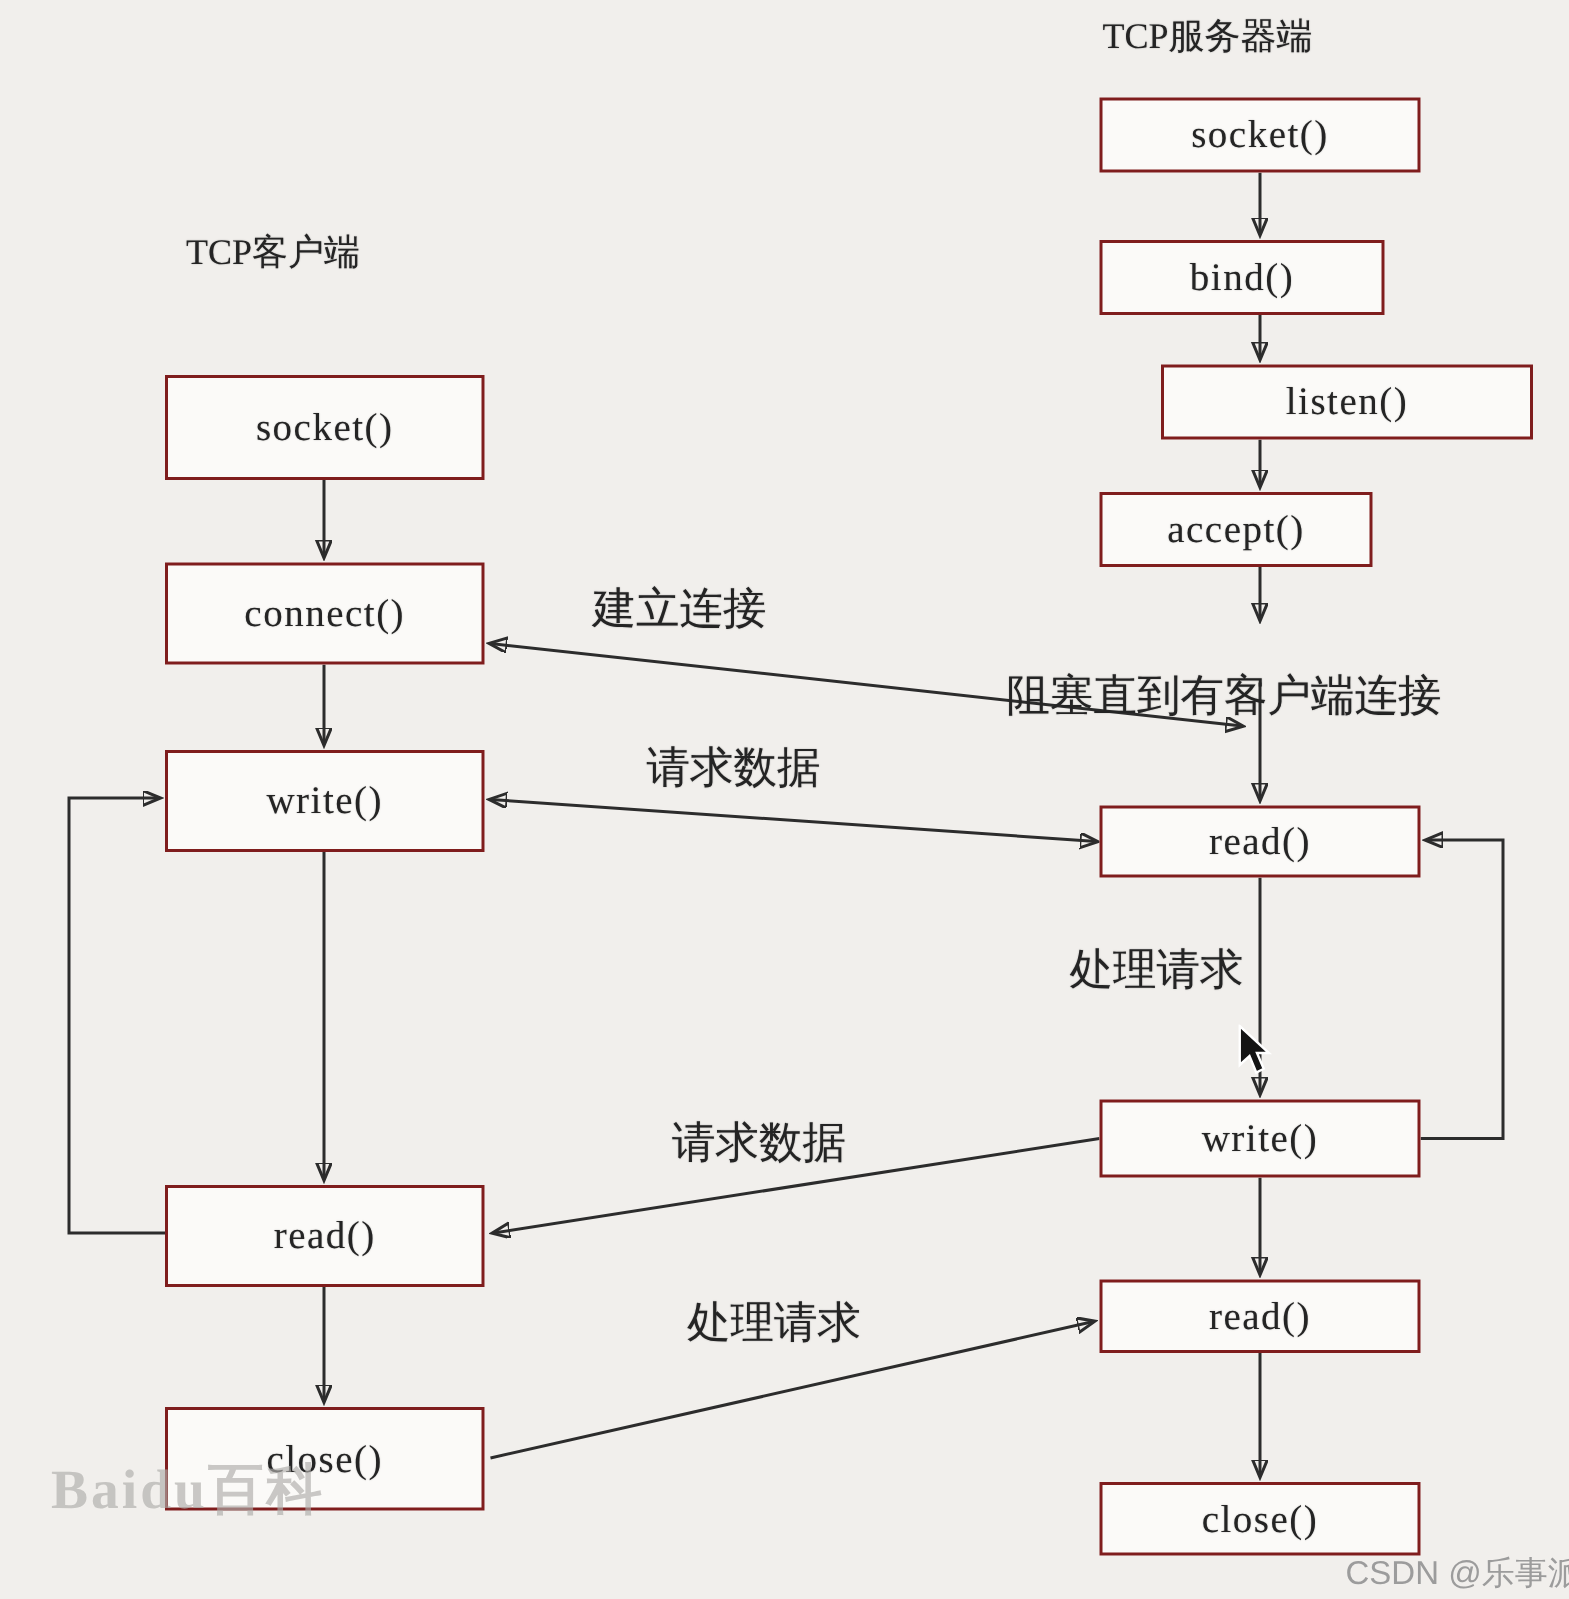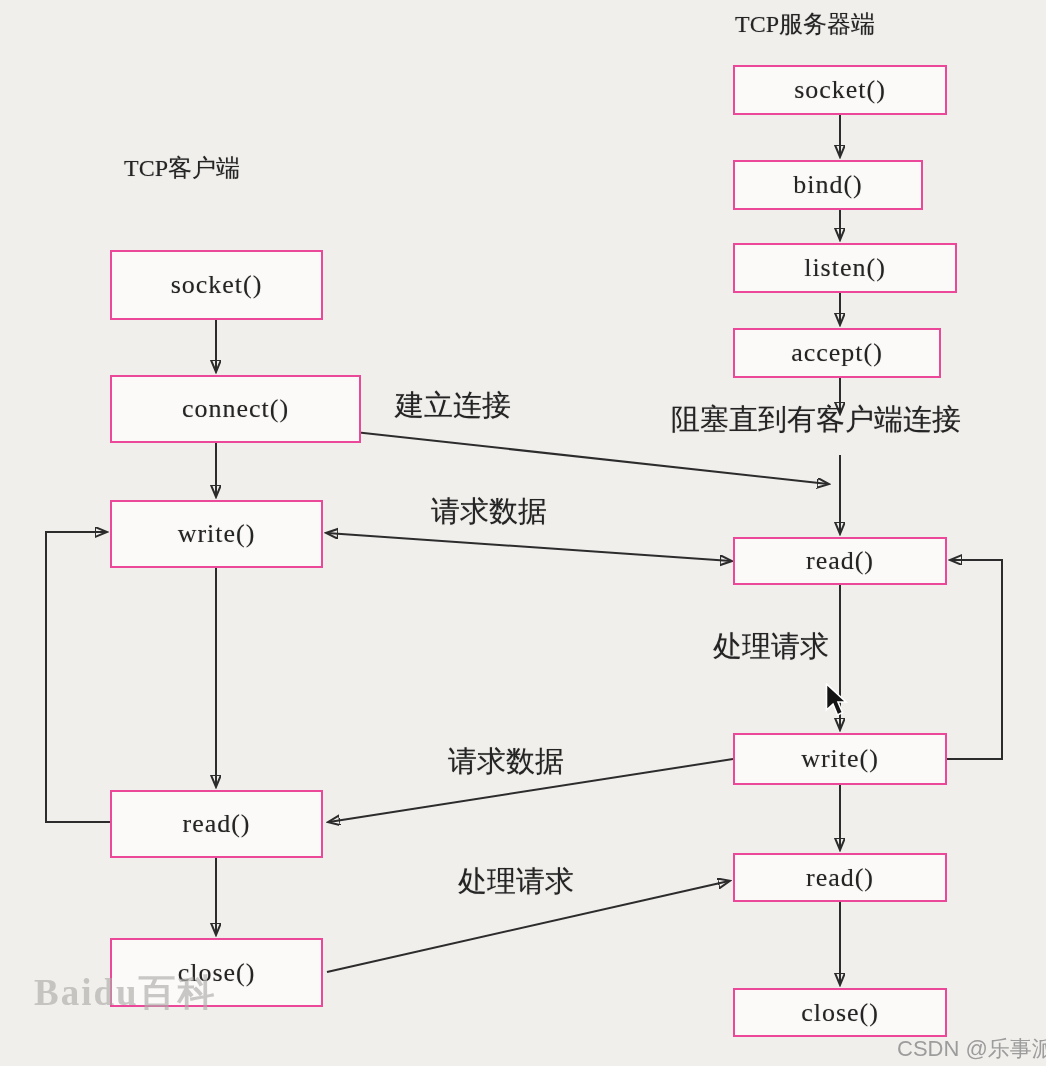--- a/index.html
+++ b/index.html
@@ -5,21 +5,21 @@
   html,body{margin:0;padding:0;background:#e8e6e3;}
   .canvas{
     position:relative;width:1046px;height:1066px;overflow:hidden;
     background:#f1efec;
     font-family:"Liberation Serif","DejaVu Serif",serif;
     color:#242424;
   }
   .layer{position:absolute;left:0;top:0;}
   .box{
     position:absolute;box-sizing:border-box;
-    border:2px solid #ec4899;background:#fbfaf8;
+    border:2px solid #7f1d1d;background:#fbfaf8;
     display:flex;align-items:center;justify-content:center;
     font-size:26px;letter-spacing:1px;
     text-shadow:0 0 1px rgba(40,40,40,.35);
   }
   .lbl{
     position:absolute;font-size:29px;white-space:nowrap;
     text-shadow:0 0 1px rgba(40,40,40,.4);
   }
   .title{position:absolute;font-size:24px;white-space:nowrap;
     text-shadow:0 0 1px rgba(40,40,40,.4);}
@@ -74,60 +74,60 @@
     <path d="M110,822 H46 V532 H106" marker-end="url(#ah)"></path>
     <path d="M947,759 H1002 V560 H951" marker-end="url(#ah)"></path>
   </svg>
 
   <div class="title" style="left:124px;top:152px">TCP客户端</div>
   <div class="title" style="left:735px;top:8px">TCP服务器端</div>
 
   <div class="box" style="left:110px;top:250px;width:213px;height:70px">
     <span>socket()</span>
   </div>
-  <div class="box" style="left:110px;top:375px;width:251px;height:68px">
+  <div class="box" style="left:110px;top:375px;width:213px;height:68px">
     <span>connect()</span>
   </div>
   <div class="box" style="left:110px;top:500px;width:213px;height:68px">
     <span>write()</span>
   </div>
   <div class="box" style="left:110px;top:790px;width:213px;height:68px">
     <span>read()</span>
   </div>
   <div class="box" style="left:110px;top:938px;width:213px;height:69px">
     <span>close()</span>
   </div>
 
   <div class="box" style="left:733px;top:65px;width:214px;height:50px">
     <span>socket()</span>
   </div>
   <div class="box" style="left:733px;top:160px;width:190px;height:50px">
     <span>bind()</span>
   </div>
-  <div class="box" style="left:733px;top:243px;width:224px;height:50px">
+  <div class="box" style="left:774px;top:243px;width:248px;height:50px">
     <span>listen()</span>
   </div>
-  <div class="box" style="left:733px;top:328px;width:208px;height:50px">
+  <div class="box" style="left:733px;top:328px;width:182px;height:50px">
     <span>accept()</span>
   </div>
   <div class="box" style="left:733px;top:537px;width:214px;height:48px">
     <span>read()</span>
   </div>
   <div class="box" style="left:733px;top:733px;width:214px;height:52px">
     <span>write()</span>
   </div>
   <div class="box" style="left:733px;top:853px;width:214px;height:49px">
     <span>read()</span>
   </div>
   <div class="box" style="left:733px;top:988px;width:214px;height:49px">
     <span>close()</span>
   </div>
 
   <div class="lbl" style="left:395px;top:386px">建立连接</div>
-  <div class="lbl" style="left:671px;top:400px">阻塞直到有客户端连接</div>
+  <div class="lbl" style="left:671px;top:444px">阻塞直到有客户端连接</div>
   <div class="lbl" style="left:431px;top:492px">请求数据</div>
   <div class="lbl" style="left:713px;top:627px">处理请求</div>
   <div class="lbl" style="left:448px;top:742px">请求数据</div>
   <div class="lbl" style="left:458px;top:862px">处理请求</div>
 
   <svg class="cursor" style="left:825px;top:683px" width="26" height="36" aria-hidden="true">
     <polygon points="1.5,1 1.5,27 8,21 12.5,32 17.5,29.5 13,19 21,19" fill="#141414" stroke="#ffffff" stroke-width="1.6"></polygon>
   </svg>
 
   <div class="wm-baidu">Baidu百科</div>

